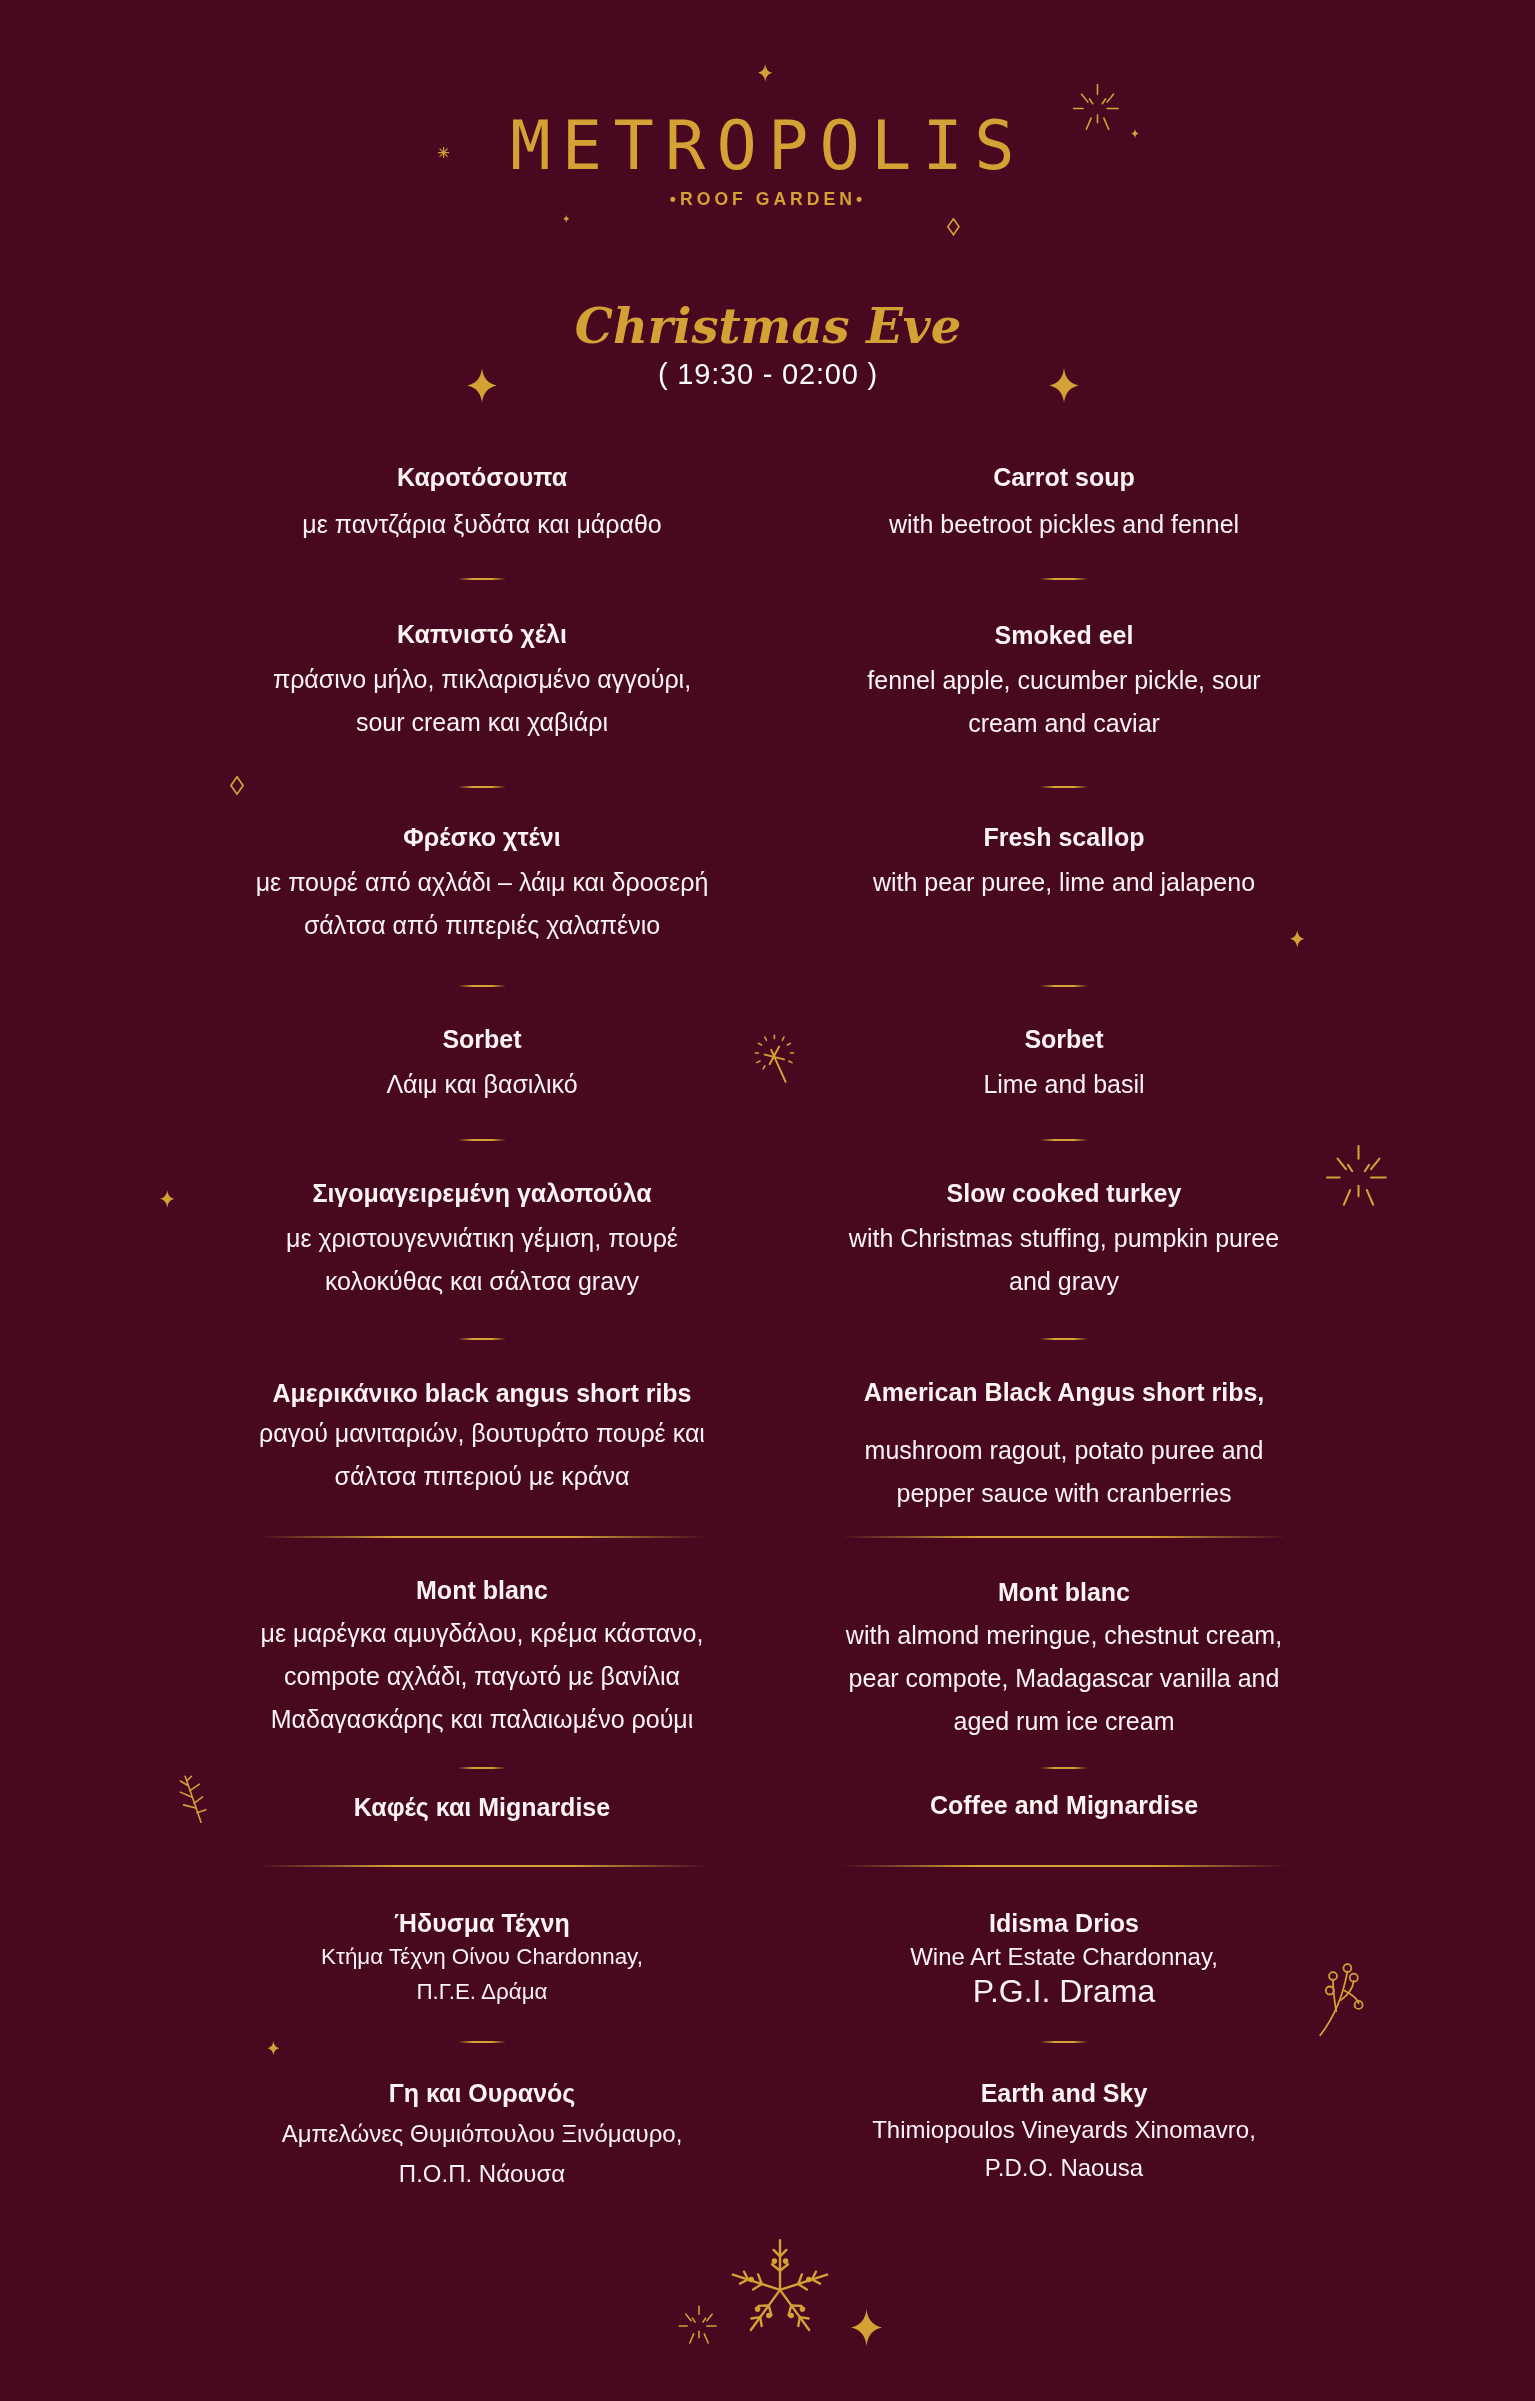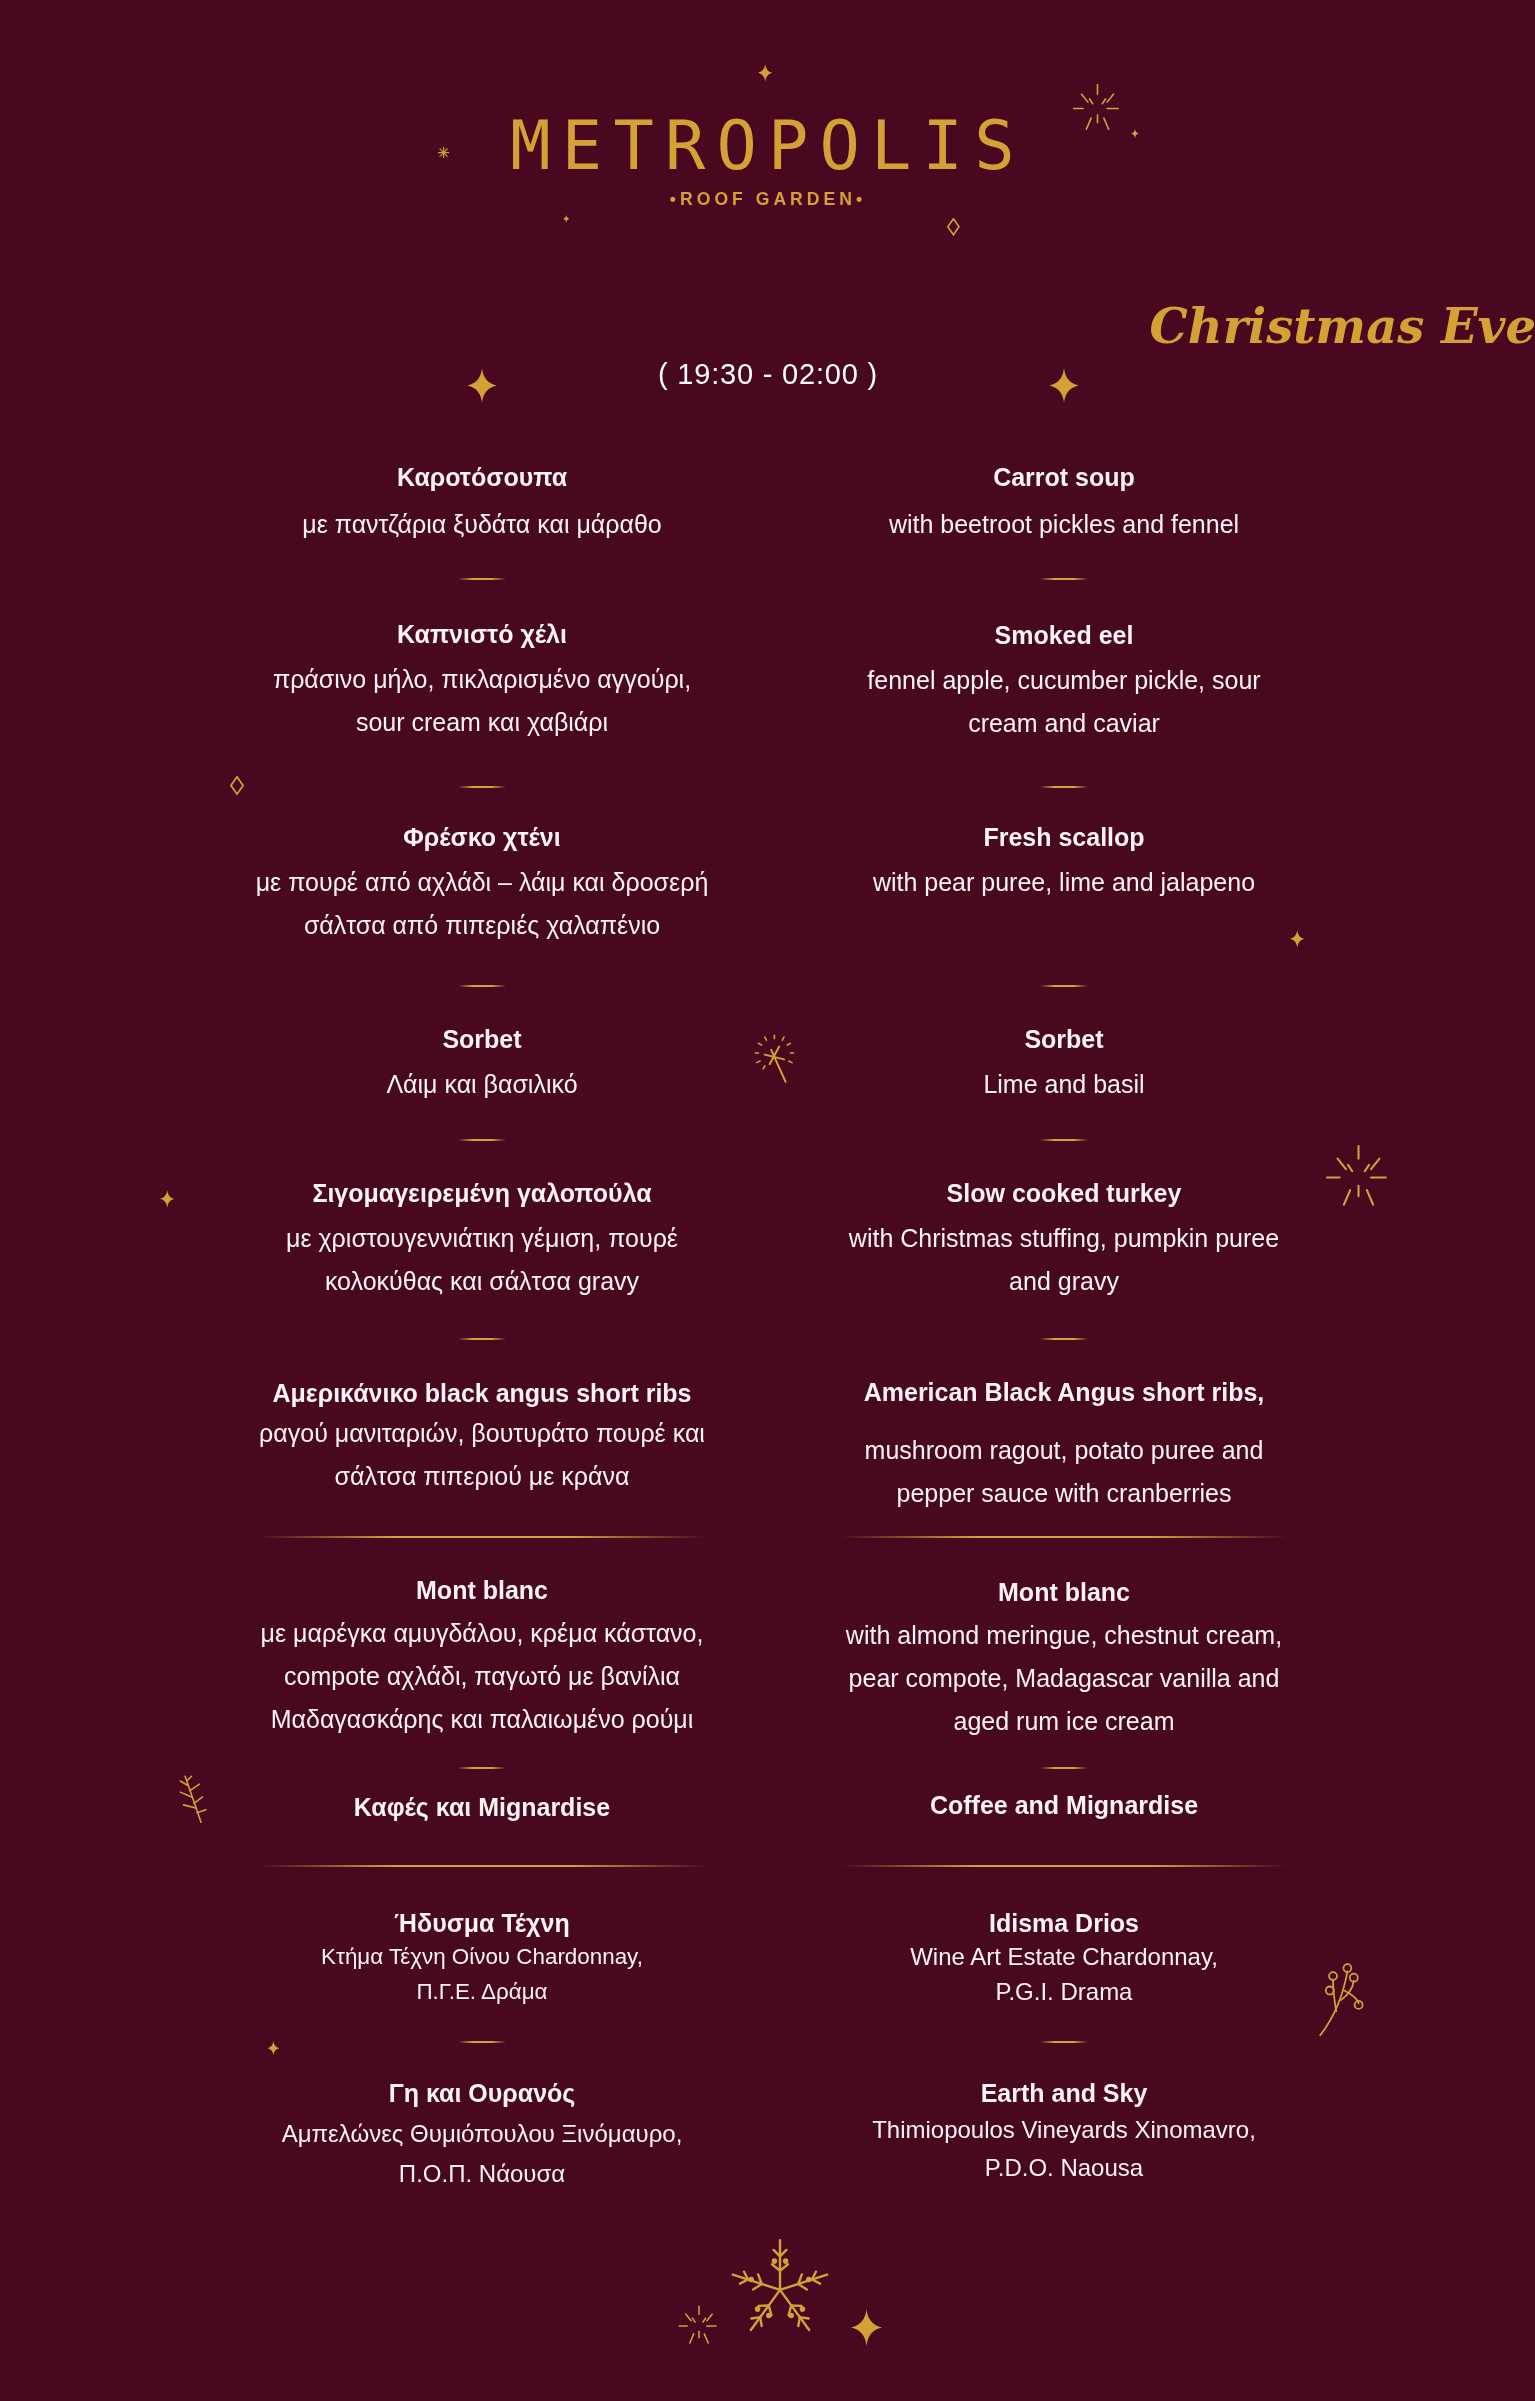--- a/index.html
+++ b/index.html
@@ -1,20 +1,20 @@
 <!DOCTYPE html>
 <html style="font-size:12.8px"><head>
 <meta charset="utf-8">
 <style>
   html, body { margin:0; padding:0; }
   body { width:1536px; height:2401px; background:#470820; position:relative; overflow:hidden; font-family:"Liberation Sans", "DejaVu Sans", sans-serif; color:#fbf4f0; }
   .abs { position:absolute; }
   .logo { left:0; width:1536px; top:110px; text-align:center; font-family:"DejaVu Sans Mono", monospace; font-weight:normal; font-size:67px; letter-spacing:11.2px; color:#d4a135; line-height:72px; }
   .logo-sub { left:0; width:1536px; top:189px; text-align:center; font-size:17.6px; letter-spacing:4px; color:#d4a135; font-weight:bold; }
-  .event-title { left:0; width:1536px; top:298px; text-align:right; font-family:"DejaVu Serif", serif; font-style:italic; font-weight:bold; font-size:48px; color:#d4a135; line-height:56px; }
+  .event-title { left:0; width:1536px; top:298px; text-align:center; font-family:"DejaVu Serif", serif; font-style:italic; font-weight:bold; font-size:48px; color:#d4a135; line-height:56px; }
   .event-time { left:0; width:1536px; top:358px; text-align:center; font-size:29px; color:#ffffff; letter-spacing:0.8px; }
   .col { width:576px; text-align:center; }
   .col.left { left:194px; }
   .col.right { left:776px; }
   .item-title { font-weight:bold; font-size:25px; line-height:32px; }
   .item-desc { font-size:25px; line-height:43px; }
   .wine-desc { font-size:22.4px; line-height:35px; }
   .sep { height:2.4px; background:linear-gradient(90deg, rgba(212,161,53,0), #d4a135 30%, #d4a135 70%, rgba(212,161,53,0)); }
   .sep.short { width:48px; }
   .sep.long { width:448px; }
@@ -185,21 +185,21 @@
 <div class="abs sep short" style="left:1040px;top:1767px"></div>
 
 <div class="abs col right" style="top:1789px">
   <div class="item-title">Coffee and Mignardise</div>
 </div>
 <div class="abs sep long" style="left:840px;top:1865px"></div>
 
 <div class="abs col right" style="top:1907px">
   <div class="item-title">Idisma Drios</div>
   <div class="wine-desc" style="font-size:24px">Wine Art  Estate Chardonnay,</div>
-  <div class="wine-desc" style="font-size:24px">P.G.I. Drama</div>
+  <div class="wine-desc" style="font-size:32px">P.G.I. Drama</div>
 </div>
 <div class="abs sep short" style="left:1040px;top:2041px"></div>
 
 <div class="abs col right" style="top:2077px">
   <div class="item-title">Earth and Sky</div>
   <div class="wine-desc" style="font-size:24px;line-height:38px;margin-top:1.6px">Thimiopoulos Vineyards Xinomavro,</div>
   <div class="wine-desc" style="font-size:24px;line-height:38px">P.D.O. Naousa</div>
 </div>
 
 <svg class="abs" style="left:229px;top:776px" width="16" height="19" viewBox="0 0 16 22">

